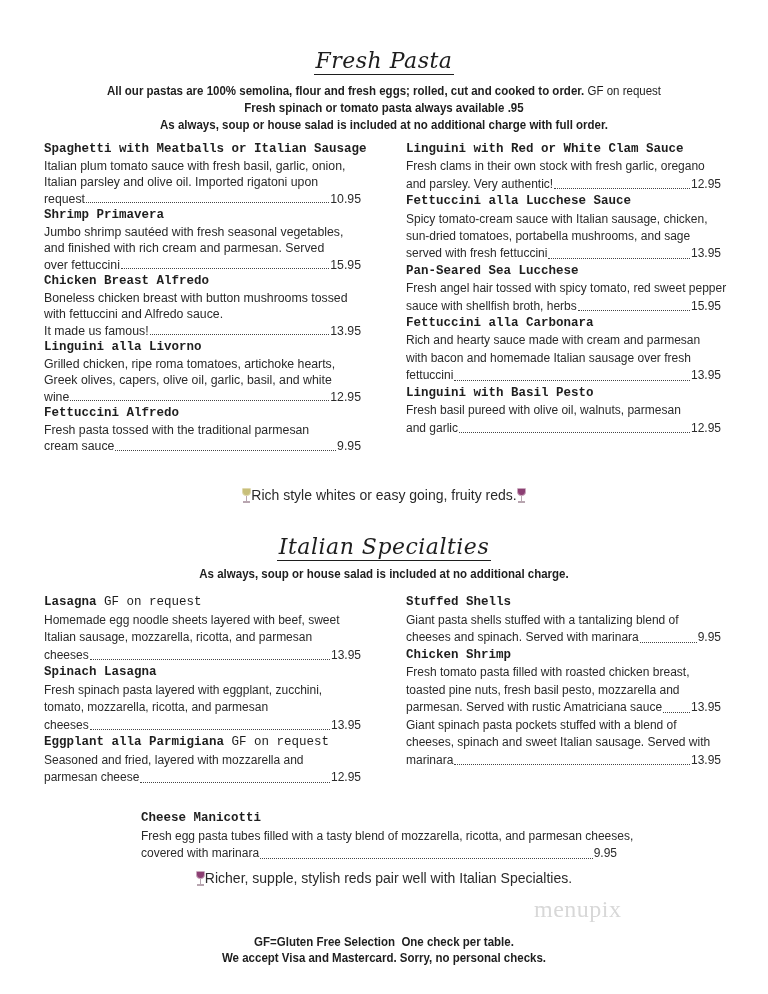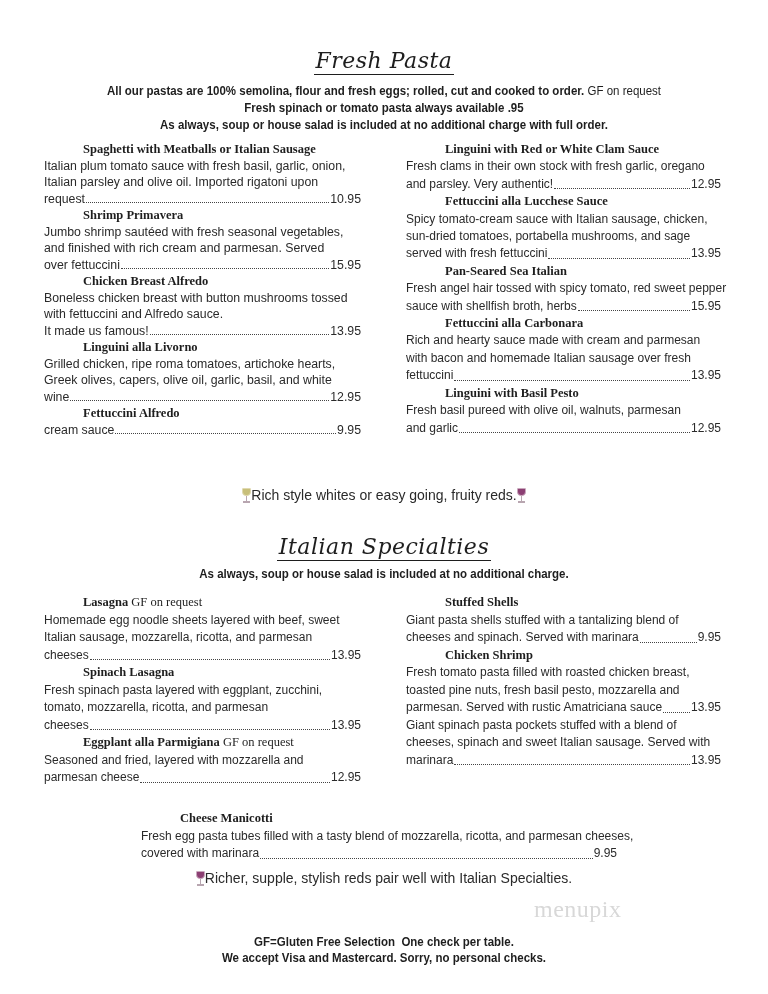--- a/index.html
+++ b/index.html
@@ -12,22 +12,22 @@
   .script-title span { border-bottom: 1.5px solid #1e1e1e; padding: 0 2px 1px 2px; }
   .intro {
     position: absolute; left: 0; width: 768px; text-align: center;
     font-family: "Liberation Sans", sans-serif; font-weight: bold; font-size: 12.5px;
     line-height: 17px; color: #1e1e1e; transform: scaleX(0.92); transform-origin: center;
   }
   .intro .light { font-weight: normal; }
   .col { position: absolute; }
   .item { margin: 0; }
   .item-name {
-    font-family: Liberation Serif, serif; font-weight: bold; font-size: 12.5px;
-    color: #1e1e1e; white-space: nowrap; display: block; margin-left: 39px;
+    font-family: Liberation Mono, monospace; font-weight: bold; font-size: 12.5px;
+    color: #1e1e1e; white-space: nowrap; display: block;
   }
   .item-name .gf { font-weight: normal; }
   .desc {
     font-family: "Liberation Sans", sans-serif; font-size: 12.3px; color: #2a2a2a; display: block;
     white-space: nowrap;
   }
   .price-line { display: flex; align-items: flex-end; white-space: nowrap; }
   .price-line .lead-text { flex: 0 0 auto; }
   .price-line .dots {
     flex: 1 1 auto; overflow: hidden; margin: 0 1px;
@@ -105,20 +105,21 @@
     <span class="desc">Grilled chicken, ripe roma tomatoes, artichoke hearts,</span>
     <span class="desc">Greek olives, capers, olive oil, garlic, basil, and white</span>
     <span class="desc price-line">
         <span class="lead-text">wine</span>
         <span class="dots"></span>
         <span class="price">12.95</span>
       </span>
   </div>
   <div class="item">
     <span class="item-name">Fettuccini Alfredo</span>
+    <span class="desc">Fresh pasta tossed with the traditional parmesan</span>
     <span class="desc price-line">
         <span class="lead-text">cream sauce</span>
         <span class="dots"></span>
         <span class="price">9.95</span>
       </span>
   </div>
 </div>
 
 <div class="col right-col" style="left:406px; top:141px; width:315px;">
   <div class="item">
@@ -134,21 +135,21 @@
     <span class="item-name">Fettuccini alla Lucchese Sauce</span>
     <span class="desc">Spicy tomato-cream sauce with Italian sausage, chicken,</span>
     <span class="desc">sun-dried tomatoes, portabella mushrooms, and sage</span>
     <span class="desc price-line">
         <span class="lead-text">served with fresh fettuccini</span>
         <span class="dots"></span>
         <span class="price">13.95</span>
       </span>
   </div>
   <div class="item">
-    <span class="item-name">Pan-Seared Sea Italian</span>
+    <span class="item-name">Pan-Seared Sea Lucchese</span>
     <span class="desc">Fresh angel hair tossed with spicy tomato, red sweet pepper</span>
     <span class="desc price-line">
         <span class="lead-text">sauce with shellfish broth, herbs</span>
         <span class="dots"></span>
         <span class="price">15.95</span>
       </span>
   </div>
   <div class="item">
     <span class="item-name">Fettuccini alla Carbonara</span>
     <span class="desc">Rich and hearty sauce made with cream and parmesan</span>

